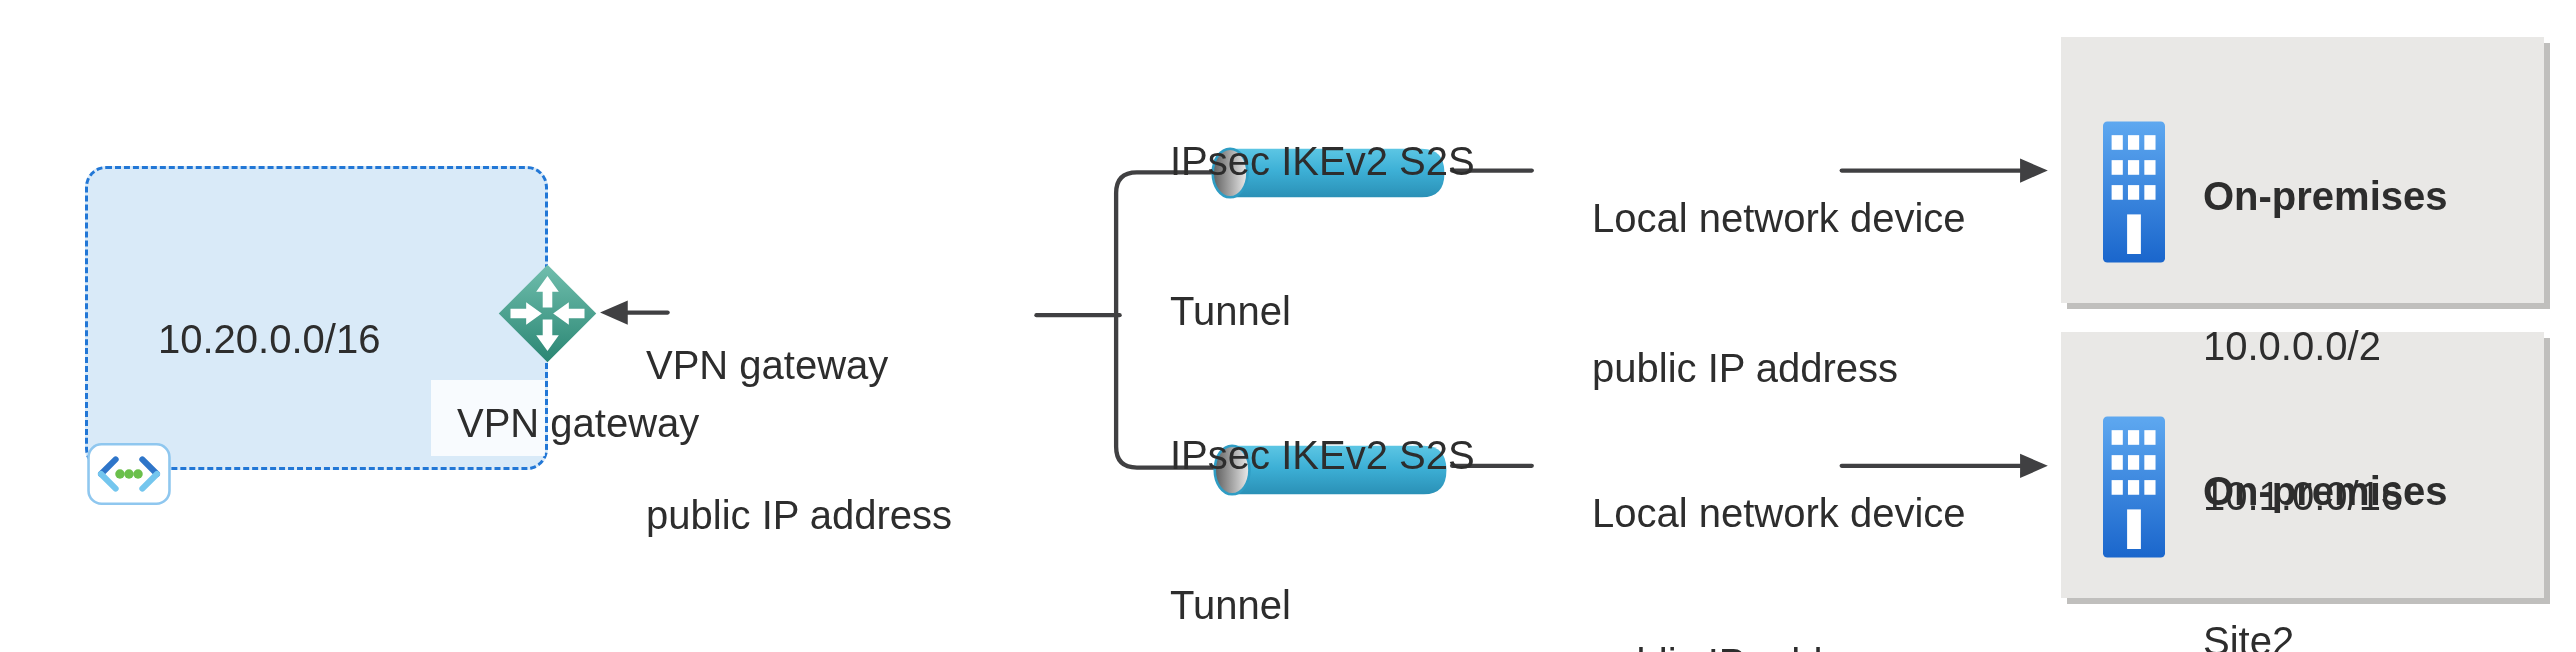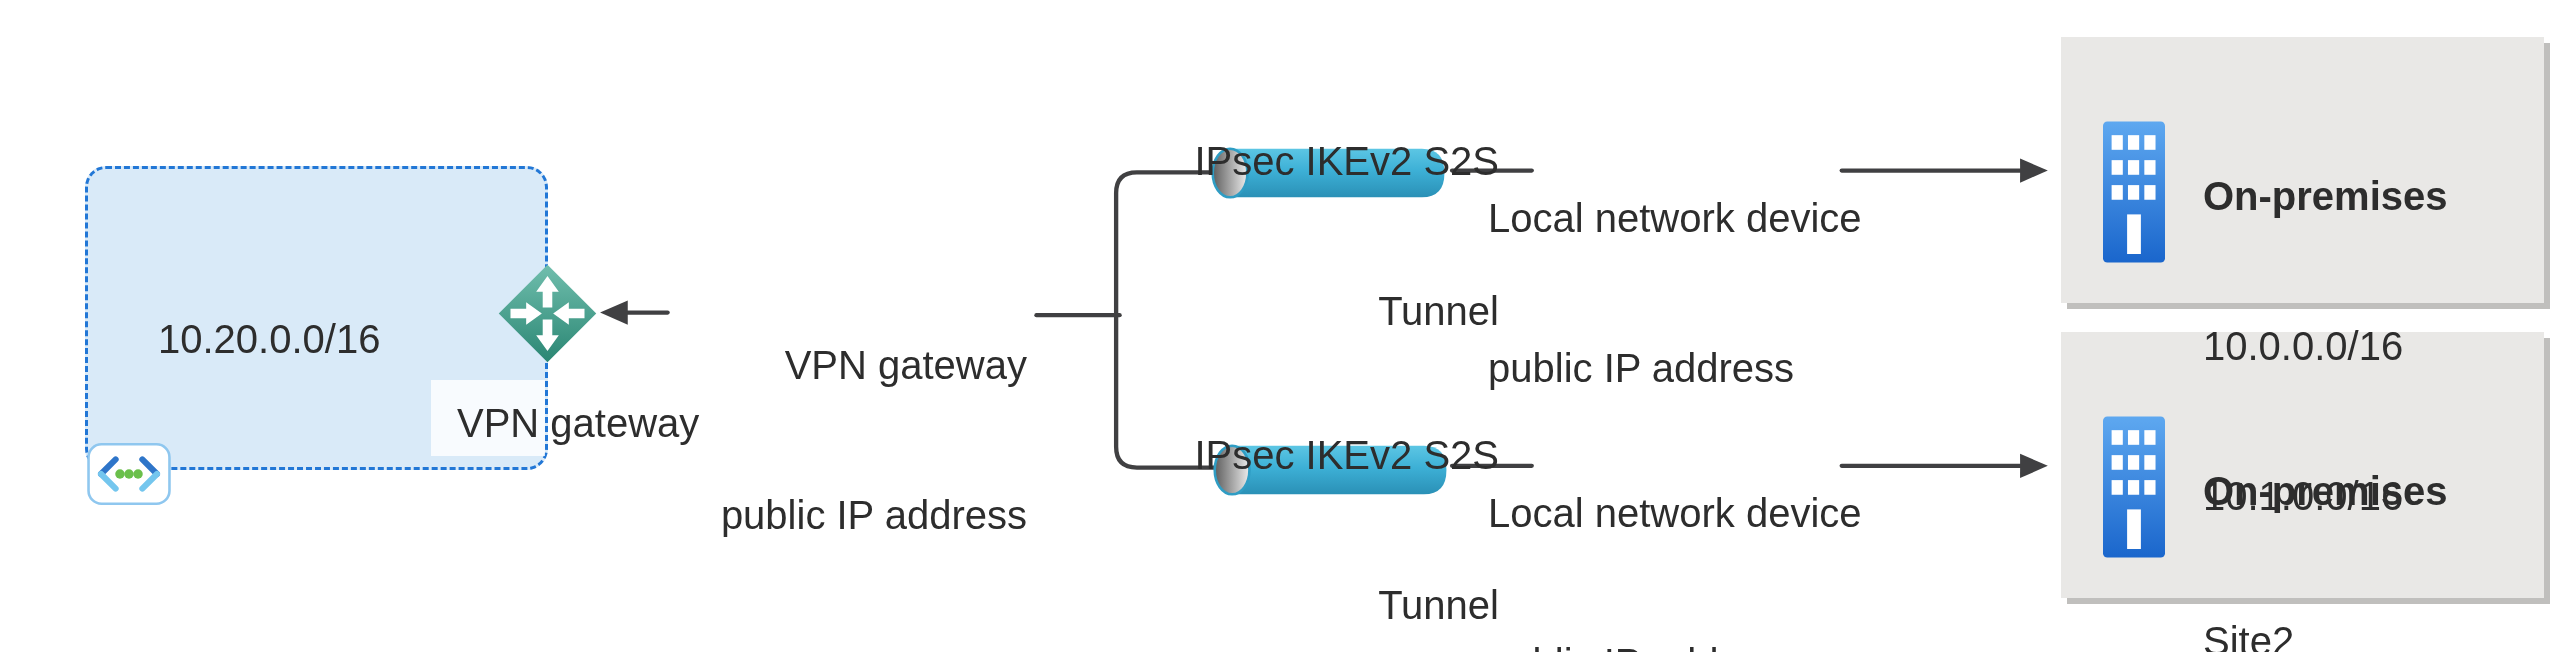--- a/index.html
+++ b/index.html
@@ -3,21 +3,21 @@
 <meta charset="utf-8">
 <style>
   html,body{margin:0;padding:0;background:#ffffff;}
   #canvas{
     position:relative;width:2576px;height:652px;background:#ffffff;overflow:hidden;
     font-family:"Liberation Sans", sans-serif;color:#2d2d2d;
   }
   .abs{position:absolute;}
   .txt{font-size:40px;line-height:50px;white-space:pre;color:#2d2d2d;}
   .b{font-weight:700;}
-  .ctr{text-align:right;}
+  .ctr{text-align:left;}
 
   .vnet-box{
     left:85px;top:166px;width:463px;height:304px;box-sizing:border-box;
     background:#d9eaf8;border:3.5px dashed #2277d6;border-radius:21px;z-index:0;
   }
   .vnet-text{left:158px;top:214px;z-index:4;}
 
   .site-box{
     width:483px;height:266px;background:#e9e8e6;
     box-shadow:6px 6px 0 0 #c0bfbd;z-index:0;
@@ -25,21 +25,21 @@
   .site1-box{left:2061px;top:37px;}
   .site2-box{left:2061px;top:332px;}
   .site-text{left:2203px;z-index:4;}
   .site1-text{top:71px;}
   .site2-text{top:366px;}
 
   .mid-label{left:646px;top:240px;width:381px;z-index:4;}
   .tun-label{left:1170px;width:329px;z-index:4;}
   .tun1-label{top:36px;}
   .tun2-label{top:330px;}
-  .dev-label{left:1488px;z-index:4;}
+  .dev-label{left:1592px;z-index:4;}
   .dev1-label{top:93px;}
   .dev2-label{top:388px;}
 
   .gw-label-bg{left:431px;top:380px;width:114px;height:76px;background:rgba(255,255,255,0.8);z-index:3;}
   .gw-label-text{left:457px;top:398px;z-index:5;}
 
   .overlay{left:0;top:0;z-index:1;}
   .icon-layer{z-index:2;}
   .diamond-svg{left:497px;top:263px;}
   .badge-svg{left:87px;top:443px;}
@@ -192,21 +192,21 @@
     <div>Local network device</div>
     <div>public IP address</div>
   </div>
   <div class="abs dev-label dev2-label txt">
     <div>Local network device</div>
     <div>public IP address</div>
   </div>
 
   <div class="abs site-text site1-text txt">
     <div class="b">On-premises</div>
-    <div>10.0.0.0/16</div>
+    <div>10.0.0.0/2</div>
     <div>10.1.0.0/16</div>
   </div>
   <div class="abs site-text site2-text txt">
     <div class="b">On-premises</div>
     <div>Site2</div>
     
     
   </div>
 
 </div>

